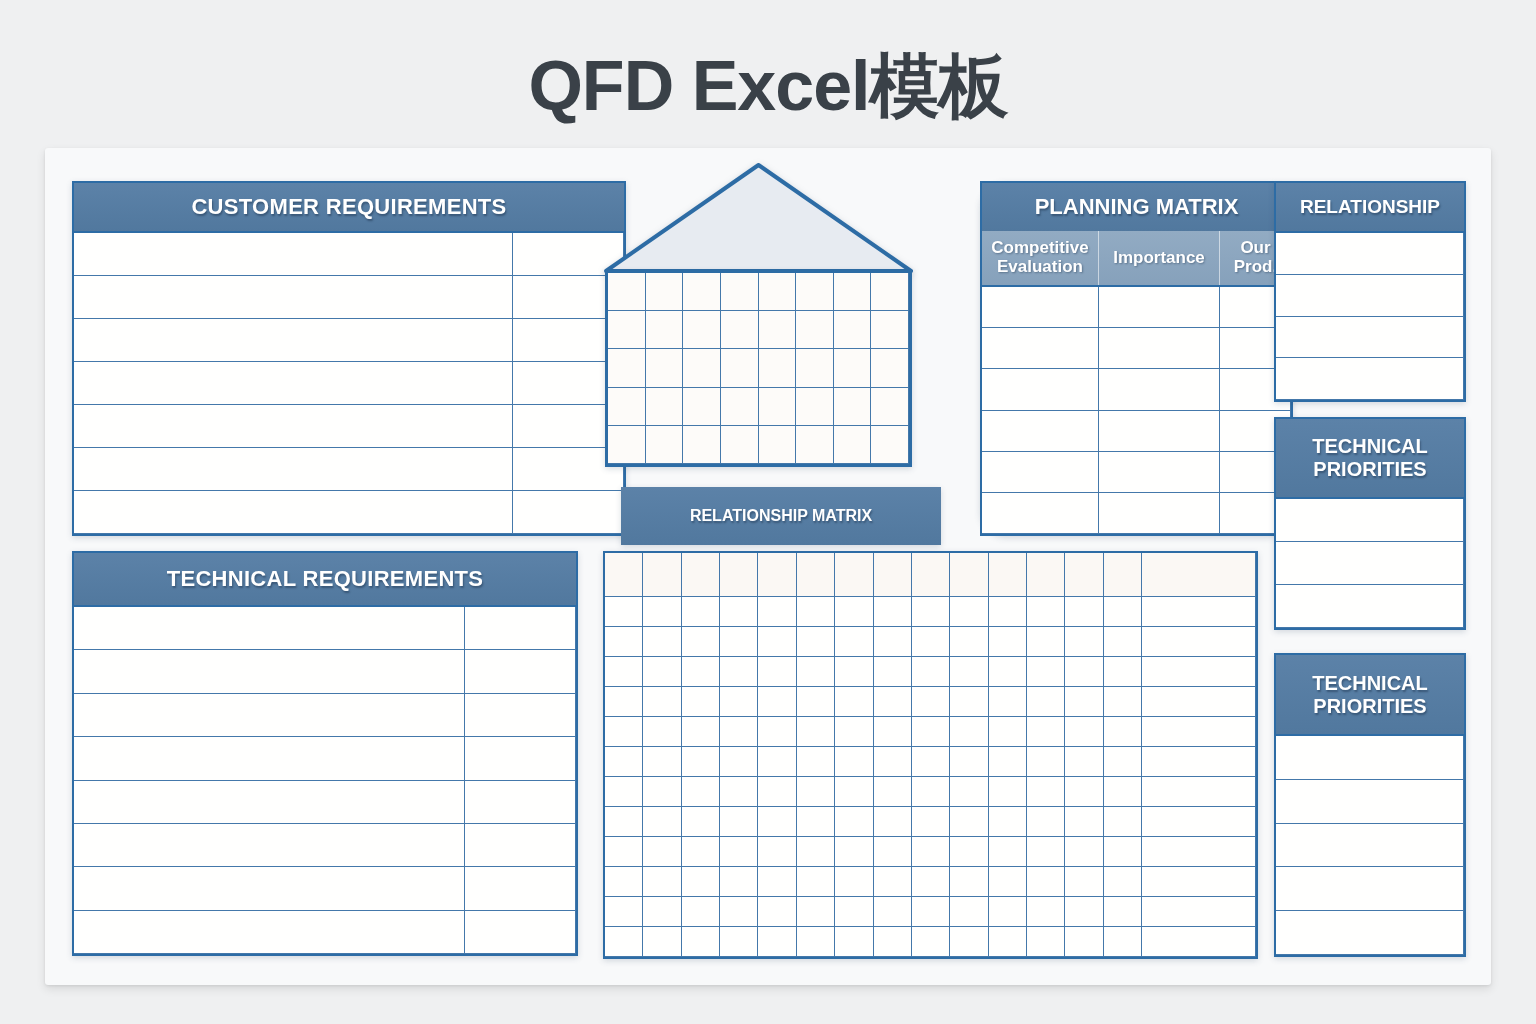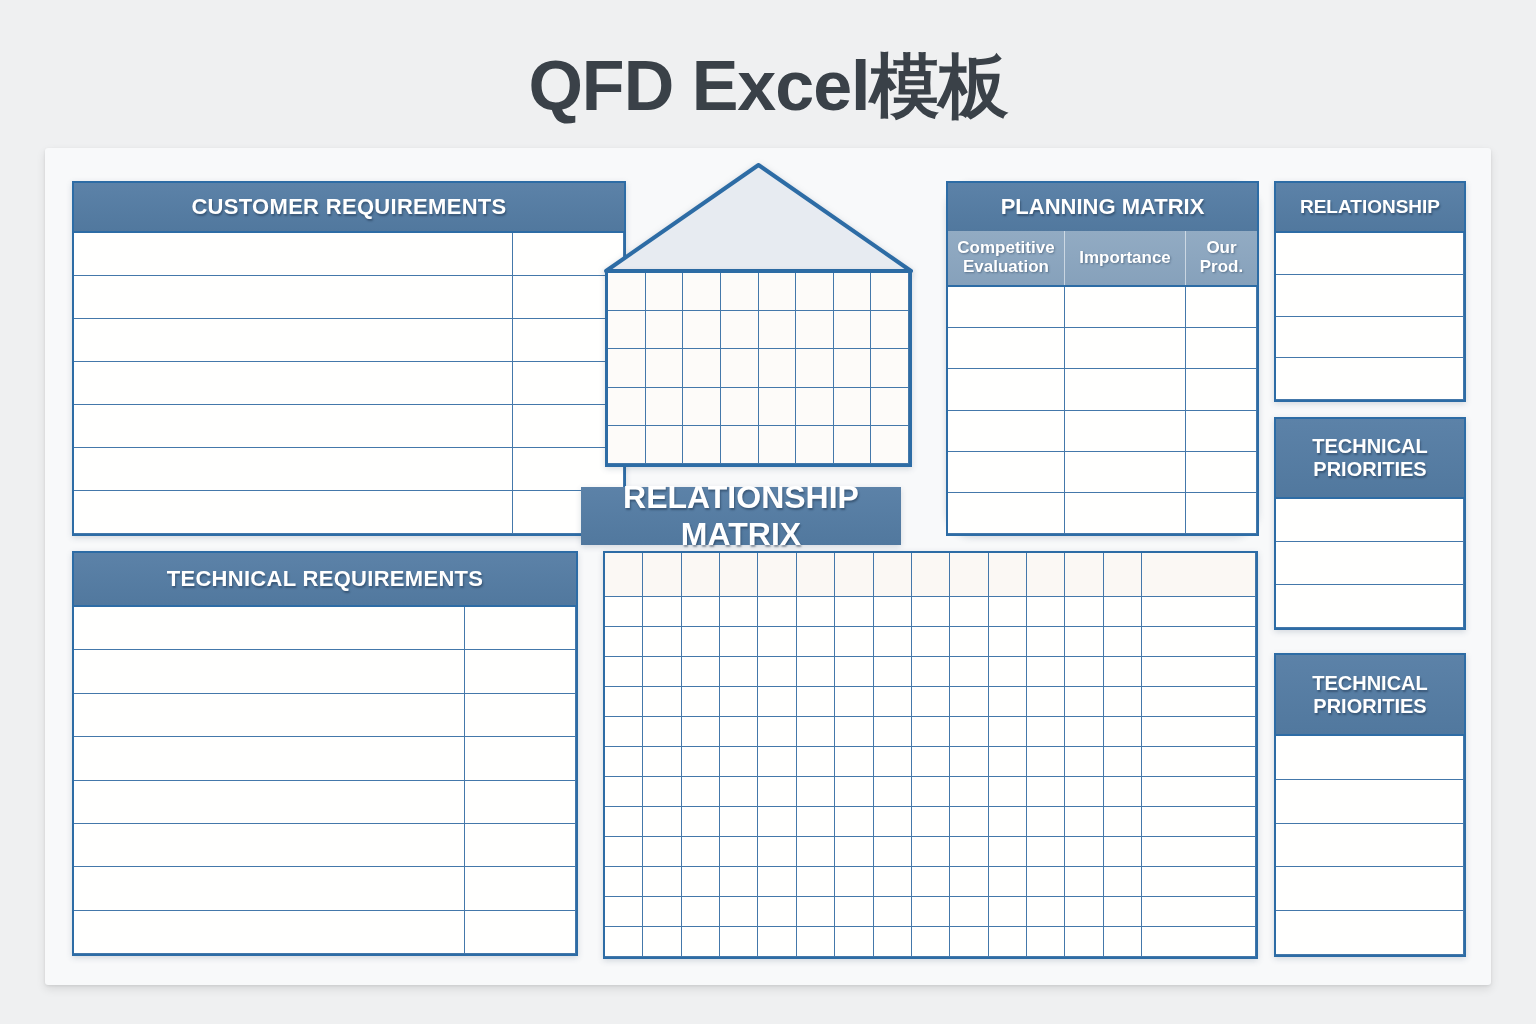--- a/index.html
+++ b/index.html
@@ -50,27 +50,27 @@
   .techreq .band { height:54px; font-size:22px; letter-spacing:0.3px; }
   .techreq .grid { height:351px; grid-template-columns:1fr 111px; grid-auto-rows:1fr; }
 
   
   .hoq-roof { position:absolute; left:558px; top:14px; width:311px; height:112px; filter:drop-shadow(0 2px 3px rgba(50,70,100,0.25)); }
   .hoq-body { left:560px; top:122px; width:307px; height:197px; }
   .hoq-body .grid { height:197px; grid-template-columns:repeat(8,1fr); grid-auto-rows:1fr; border-width:3px; }
   .hoq-body .cell { background:#fdfbf9; }
 
   
-  .relm-band { left:536px; top:339px; width:320px; height:58px; font-size:32px; border:none; position:absolute; }
+  .relm-band { left:576px; top:339px; width:320px; height:58px; font-size:16px; border:none; position:absolute; }
   .relm { left:558px; top:403px; width:655px; }
   .relm .grid { height:408px; grid-template-columns:repeat(14,1fr) 114px; grid-template-rows:44px repeat(12,1fr); }
   .relm .cell:nth-child(-n+15) { background:#fbf8f4; }
 
   
-  .plan { left:901px; top:33px; width:313px;border-radius:26px; }
+  .plan { left:935px; top:33px; width:313px;border-radius:26px; }
   .plan .band { height:50px; font-size:22px; }
   .plan .subhead {
     display:grid; grid-template-columns:117px 121px 1fr; height:54px;
     background:linear-gradient(180deg,#92abc3 0%, #86a1bb 100%);
     border-left:2px solid #2d6ca5; border-right:2px solid #2d6ca5;
   }
   .plan .subcell {
     color:#fff; font-weight:bold; font-size:17px; line-height:1.1;
     display:flex; align-items:center; justify-content:center; text-align:center;
     text-shadow:1px 1px 2px rgba(20,40,65,0.4);

